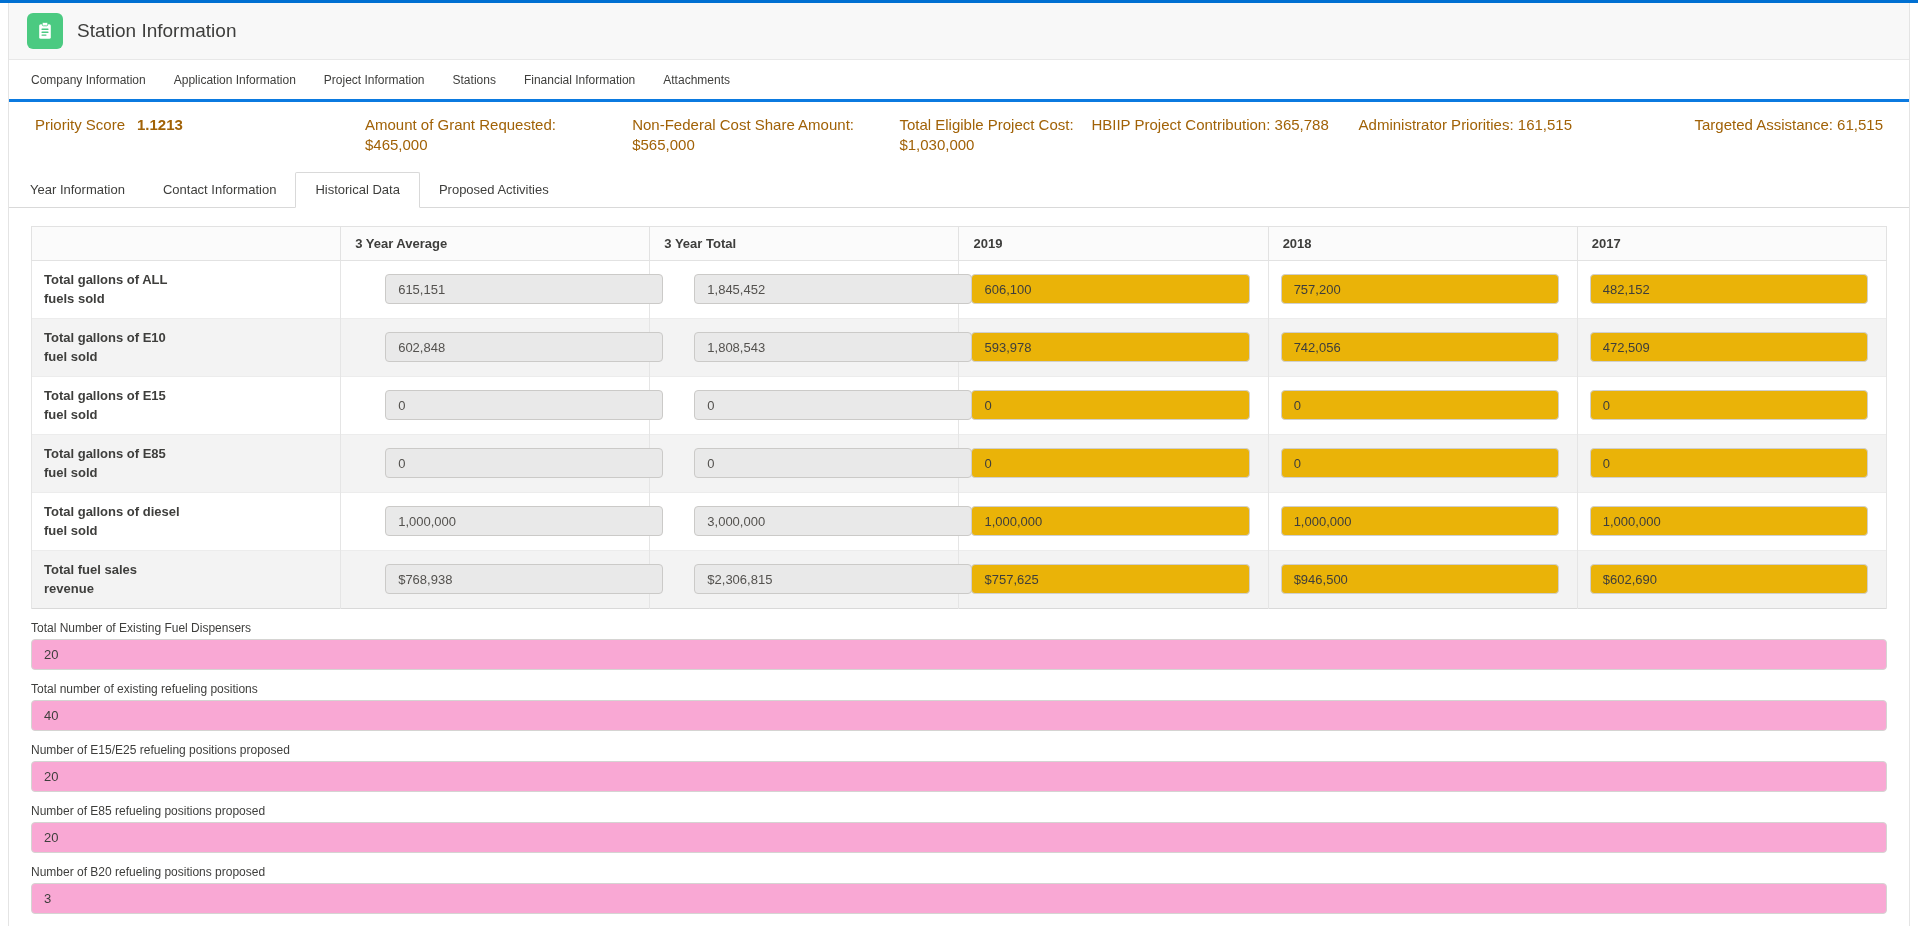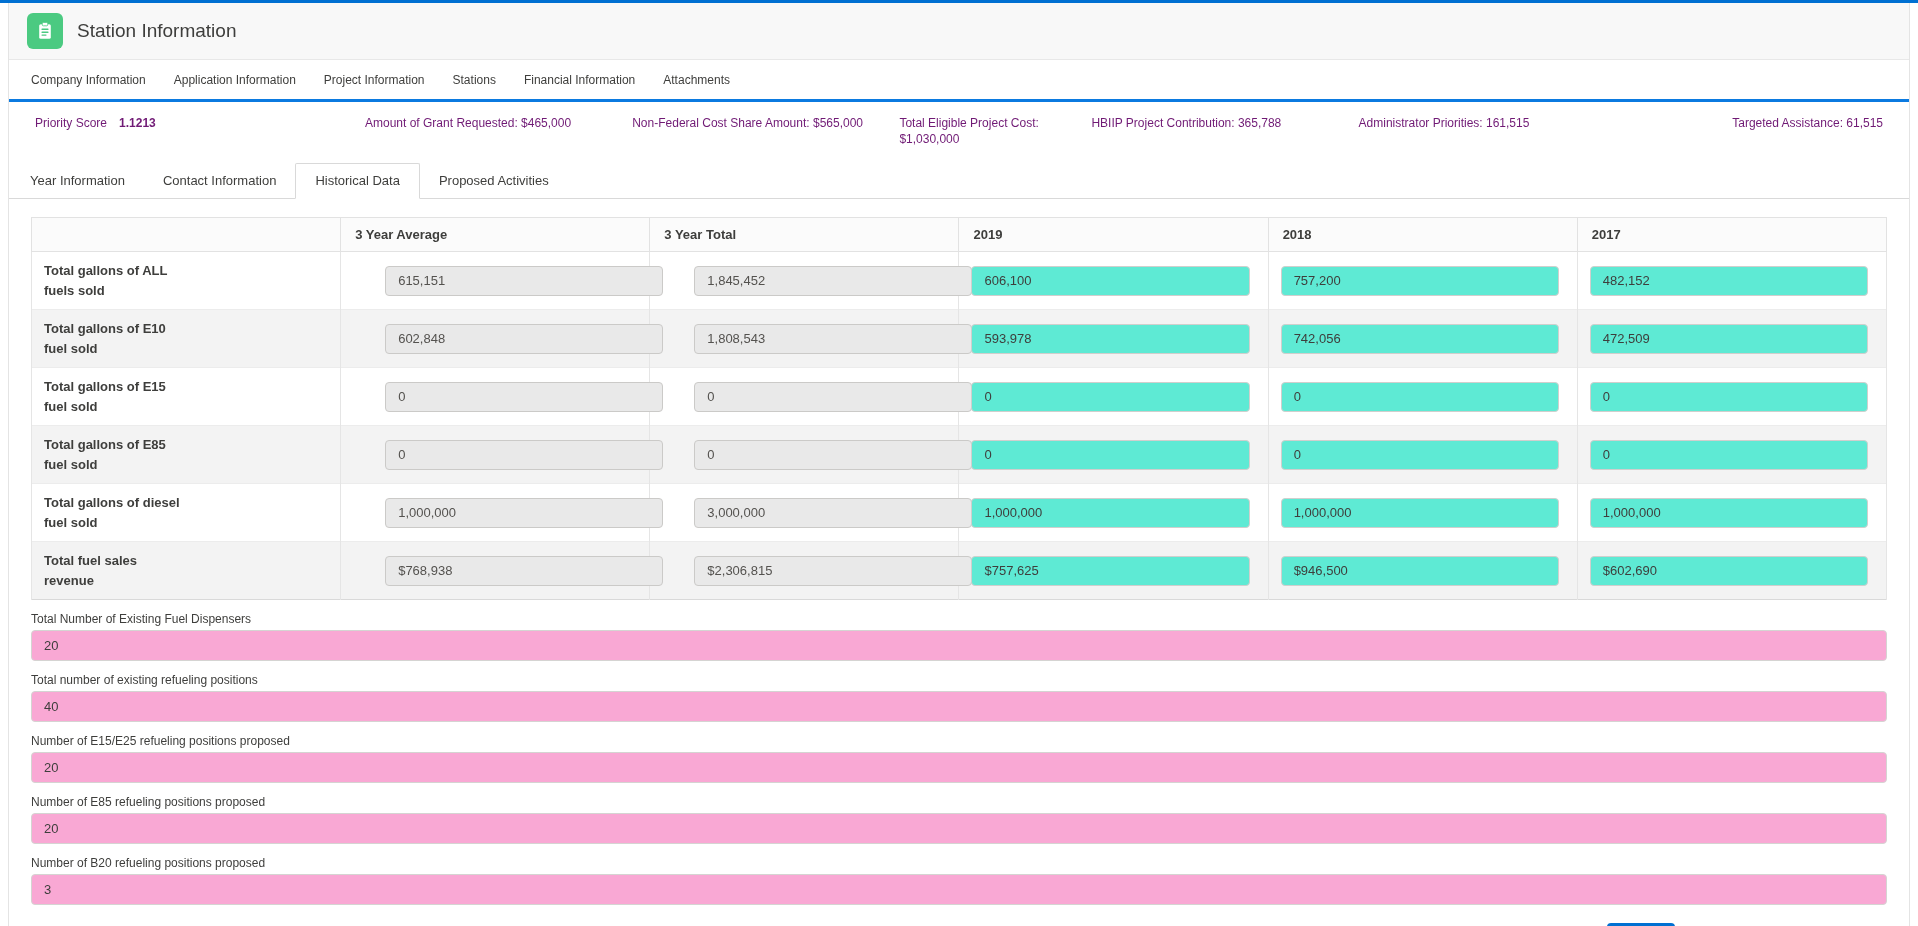--- a/index.html
+++ b/index.html
@@ -40,22 +40,23 @@
     height: 42px;
     border-bottom: 3px solid #0b7ae0;
     background: #fff;
   }
   .main-tab { font-size: 12px; color: #3e3e3c; text-decoration: none; cursor: pointer; white-space: nowrap; }
 
   
   .summary-bar {
     display: flex; align-items: flex-start;
     padding: 13px 26px 8px 26px;
-    font-size: 12px; color: #701a75;
+    font-size: 15px; color: #a16207;
     line-height: 1.35;
+    justify-content: flex-end;
   }
   .priority { flex: 0 0 330px; display: flex; gap: 12px; align-items: baseline; }
   .priority .val { font-weight: 700; }
   .sum-item { flex: 1 1 0; padding-right: 10px; }
   .sum-item.narrow { max-width: 192px; }
   .sum-item:last-child { text-align: right; padding-right: 0; }
 
   
   .sub-tabs {
     display: flex; align-items: flex-end;
@@ -109,21 +110,21 @@
     line-height: 1.5;
   }
   .cell-input {
     width: 100%;
     height: 30px;
     border: 1px solid #d0cfcd;
     border-radius: 4px;
     padding: 0 12px;
     font-size: 13px;
     color: #3e3e3c;
-    background: #5eead4;
+    background: #eab308;
     font-family: inherit;
   }
   .cell-input.ro {
     background: #e9e9e9;
     border-color: #cbcac8;
     color: #54524f;
     margin-left: 32px;
   }
 
   .field { margin-top: 12px; }

